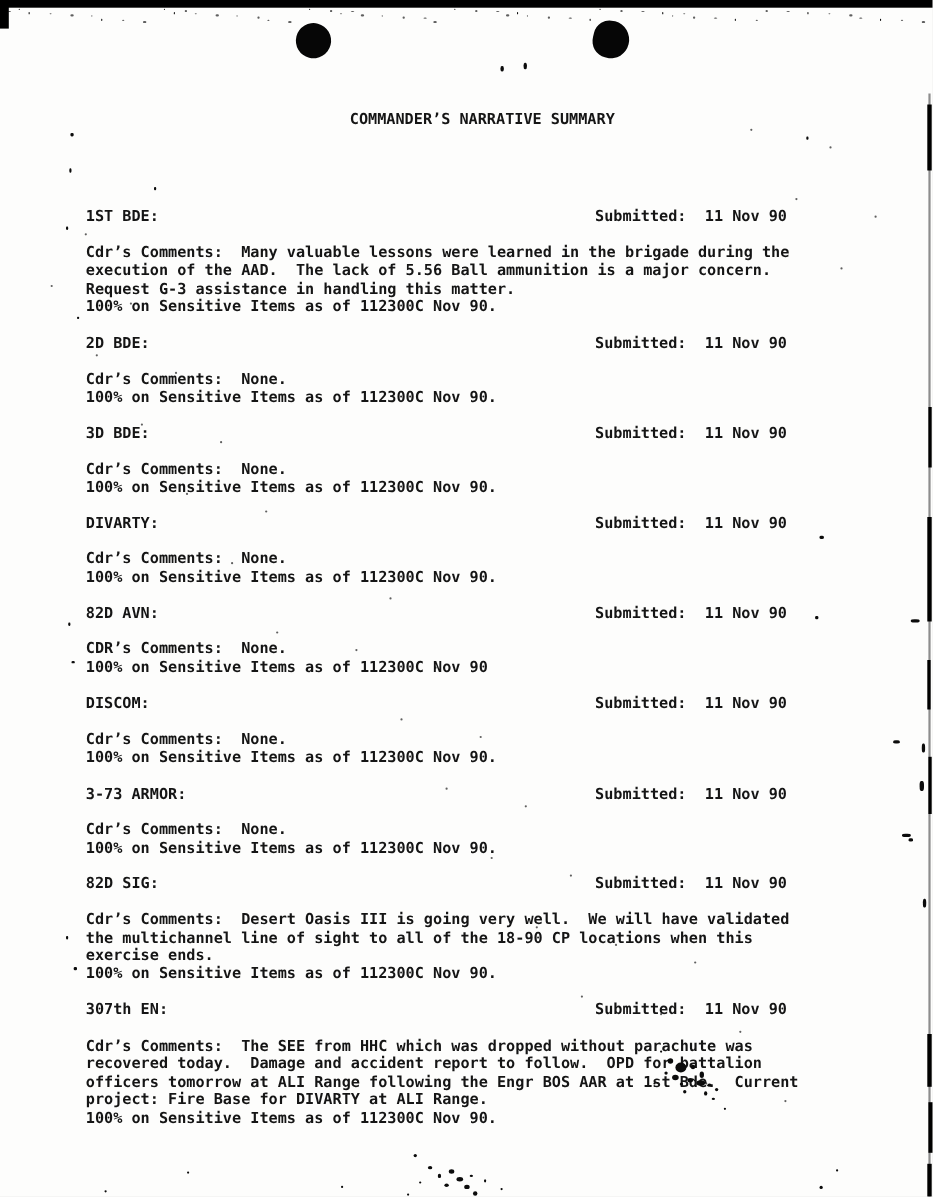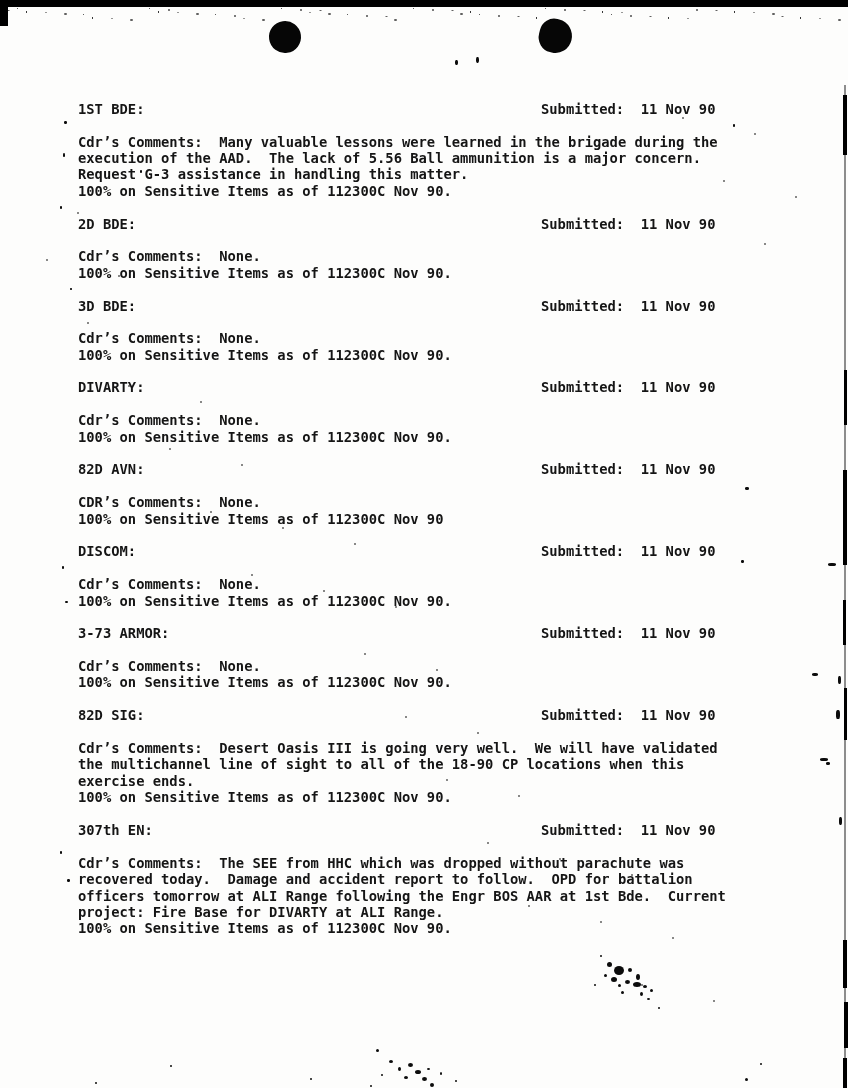--- a/index.html
+++ b/index.html
@@ -49,20 +49,21 @@
 <body>
 
 <div class="page">
   <div class="top-bar"></div>
   <div class="corner-smear"></div>
   <div class="hole hole-left"></div>
   <div class="hole hole-right"></div>
   <div class="vline"></div>
 
   <div class="content">
+    <div class="title">COMMANDER’S NARRATIVE SUMMARY</div>
     <div id="sections"><section class="unit-section"><div class="unit-row"><span>1ST BDE:</span><span class="submitted">Submitted:  11 Nov 90</span></div><div><div class="comment-line">Cdr’s Comments:  Many valuable lessons were learned in the brigade during the</div><div class="comment-line">execution of the AAD.  The lack of 5.56 Ball ammunition is a major concern.</div><div class="comment-line">Request G-3 assistance in handling this matter.</div><div class="comment-line">100% on Sensitive Items as of 112300C Nov 90.</div></div></section><section class="unit-section"><div class="unit-row"><span>2D BDE:</span><span class="submitted">Submitted:  11 Nov 90</span></div><div><div class="comment-line">Cdr’s Comments:  None.</div><div class="comment-line">100% on Sensitive Items as of 112300C Nov 90.</div></div></section><section class="unit-section"><div class="unit-row"><span>3D BDE:</span><span class="submitted">Submitted:  11 Nov 90</span></div><div><div class="comment-line">Cdr’s Comments:  None.</div><div class="comment-line">100% on Sensitive Items as of 112300C Nov 90.</div></div></section><section class="unit-section"><div class="unit-row"><span>DIVARTY:</span><span class="submitted">Submitted:  11 Nov 90</span></div><div><div class="comment-line">Cdr’s Comments:  None.</div><div class="comment-line">100% on Sensitive Items as of 112300C Nov 90.</div></div></section><section class="unit-section"><div class="unit-row"><span>82D AVN:</span><span class="submitted">Submitted:  11 Nov 90</span></div><div><div class="comment-line">CDR’s Comments:  None.</div><div class="comment-line">100% on Sensitive Items as of 112300C Nov 90</div></div></section><section class="unit-section"><div class="unit-row"><span>DISCOM:</span><span class="submitted">Submitted:  11 Nov 90</span></div><div><div class="comment-line">Cdr’s Comments:  None.</div><div class="comment-line">100% on Sensitive Items as of 112300C Nov 90.</div></div></section><section class="unit-section"><div class="unit-row"><span>3-73 ARMOR:</span><span class="submitted">Submitted:  11 Nov 90</span></div><div><div class="comment-line">Cdr’s Comments:  None.</div><div class="comment-line">100% on Sensitive Items as of 112300C Nov 90.</div></div></section><section class="unit-section"><div class="unit-row"><span>82D SIG:</span><span class="submitted">Submitted:  11 Nov 90</span></div><div><div class="comment-line">Cdr’s Comments:  Desert Oasis III is going very well.  We will have validated</div><div class="comment-line">the multichannel line of sight to all of the 18-90 CP locations when this</div><div class="comment-line">exercise ends.</div><div class="comment-line">100% on Sensitive Items as of 112300C Nov 90.</div></div></section><section class="unit-section"><div class="unit-row"><span>307th EN:</span><span class="submitted">Submitted:  11 Nov 90</span></div><div><div class="comment-line">Cdr’s Comments:  The SEE from HHC which was dropped without parachute was</div><div class="comment-line">recovered today.  Damage and accident report to follow.  OPD for battalion</div><div class="comment-line">officers tomorrow at ALI Range following the Engr BOS AAR at 1st Bde.  Current</div><div class="comment-line">project: Fire Base for DIVARTY at ALI Range.</div><div class="comment-line">100% on Sensitive Items as of 112300C Nov 90.</div></div></section></div>
   </div>
 
   <div id="noise">
       <div class="speck" style="position: absolute; left: 17px; top: 8px; width: 1px; height: 1px;"></div>
       <div class="speck soft" style="position: absolute; left: 168px; top: 9px; width: 2px; height: 2px;"></div>
       <div class="speck soft" style="position: absolute; left: 319px; top: 10px; width: 3px; height: 1px;"></div>
       <div class="speck" style="position: absolute; left: 470px; top: 11px; width: 1px; height: 2px;"></div>
       <div class="speck soft" style="position: absolute; left: 621px; top: 12px; width: 2px; height: 1px;"></div>
       <div class="speck soft" style="position: absolute; left: 772px; top: 13px; width: 3px; height: 2px;"></div>

